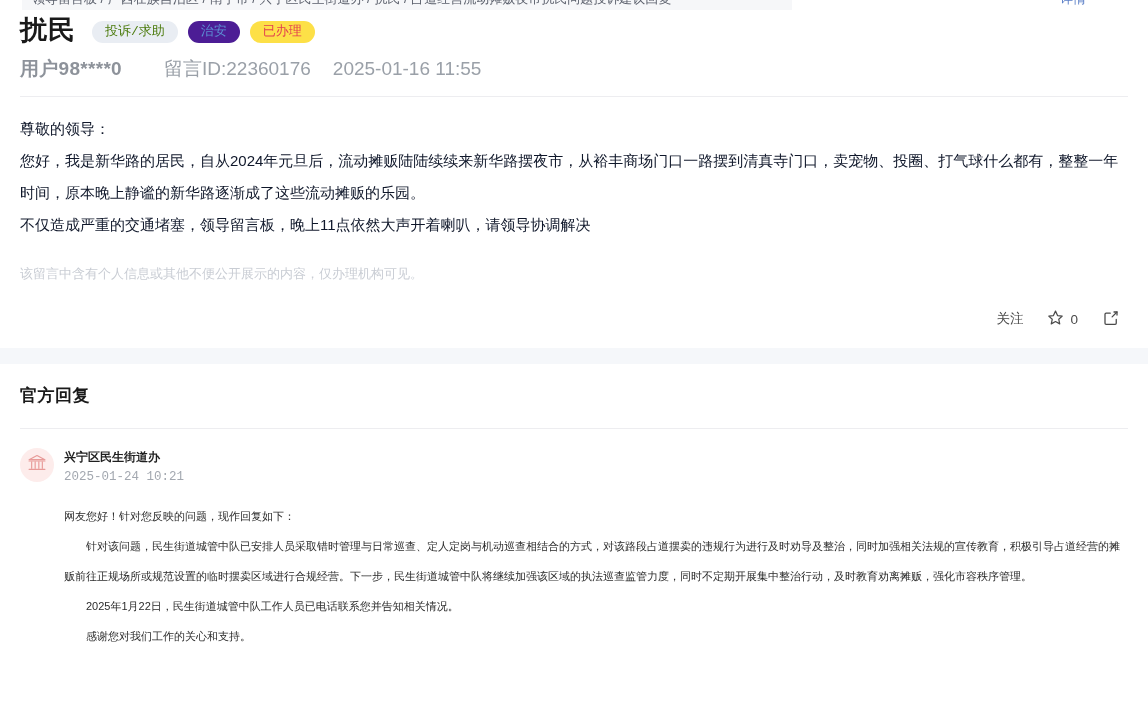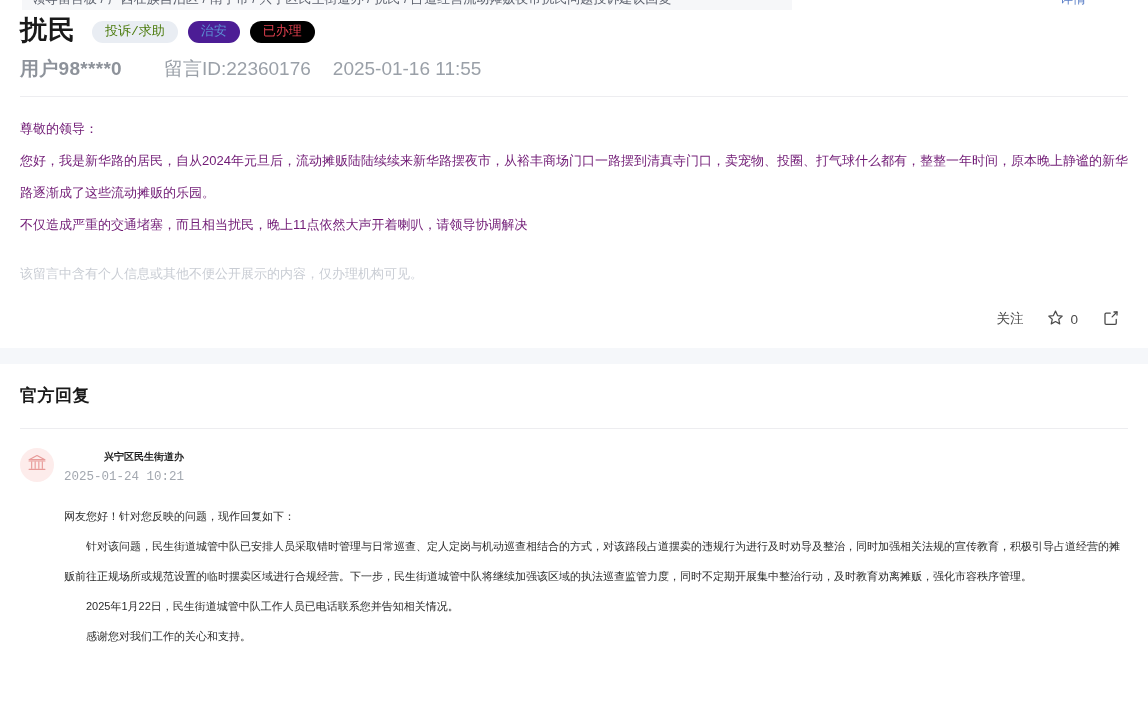--- a/index.html
+++ b/index.html
@@ -69,21 +69,21 @@
     height: 22px;
     line-height: 22px;
     padding: 0 13px;
     border-radius: 11px;
     font-size: 13px;
     margin-right: 10px;
     white-space: nowrap;
   }
   .tag-category { background: #e9edf3; color: #4d7c0f; }
   .tag-topic    { background: #4c1d95; color: #5b8fd4; }
-  .tag-status   { background: #000000; color: #e2404f; }
+  .tag-status   { background: #fde047; color: #e2404f; }
 
   .meta-row {
     display: flex;
     align-items: center;
     height: 30px;
     font-size: 19px;
     color: #9aa0a8;
     gap: 8px;
   }
   .meta-user {
@@ -96,23 +96,23 @@
   .meta-time { }
 
   .divider {
     height: 1px;
     background: #ededf0;
     margin-top: 12px;
   }
 
   .post-body {
     padding-top: 16px;
-    font-size: 13px;
+    font-size: 15px;
     line-height: 32px;
-    color: #701a75;
+    color: #0f172a;
   }
   .post-body p { margin: 0; }
 
   .privacy-note {
     padding-top: 22px;
     font-size: 13px;
     color: #c9cdd4;
     line-height: 22px;
   }
 
@@ -175,25 +175,24 @@
     background: #fdeceb;
     display: flex;
     align-items: center;
     justify-content: center;
     flex: 0 0 34px;
     margin-right: 10px;
     margin-top: 1px;
   }
   .dept-meta { display: flex; flex-direction: column; }
   .dept-name {
-    font-size: 10px;
+    font-size: 12px;
     font-weight: bold;
     color: #1f1f1f;
     line-height: 20px;
-    text-align: right;
   }
   .dept-time {
     font-size: 12.5px;
     color: #a3a8b0;
     line-height: 20px;
     font-family: Liberation Mono, monospace;
   }
 
   .reply-body {
     padding-left: 44px;
@@ -226,21 +225,21 @@
     <span class="meta-user">用户98****0</span>
     <span class="meta-id">留言ID:22360176</span>
     <span class="meta-time">2025-01-16 11:55</span>
   </div>
 
   <div class="divider"></div>
 
   <div class="post-body">
     <p>尊敬的领导：</p>
     <p>您好，我是新华路的居民，自从2024年元旦后，流动摊贩陆陆续续来新华路摆夜市，从裕丰商场门口一路摆到清真寺门口，卖宠物、投圈、打气球什么都有，整整一年时间，原本晚上静谧的新华路逐渐成了这些流动摊贩的乐园。</p>
-    <p>不仅造成严重的交通堵塞，而且相当扰民，晚上11点依然大声开着喇叭，请领导协调解决</p>
+    <p>不仅造成严重的交通堵塞，领导留言板，晚上11点依然大声开着喇叭，请领导协调解决</p>
   </div>
 
   <div class="privacy-note">该留言中含有个人信息或其他不便公开展示的内容，仅办理机构可见。</div>
 
   <div class="action-row">
     <div class="action-item">
       <span>关注</span>
     </div>
     <div class="action-item">
       <span>

